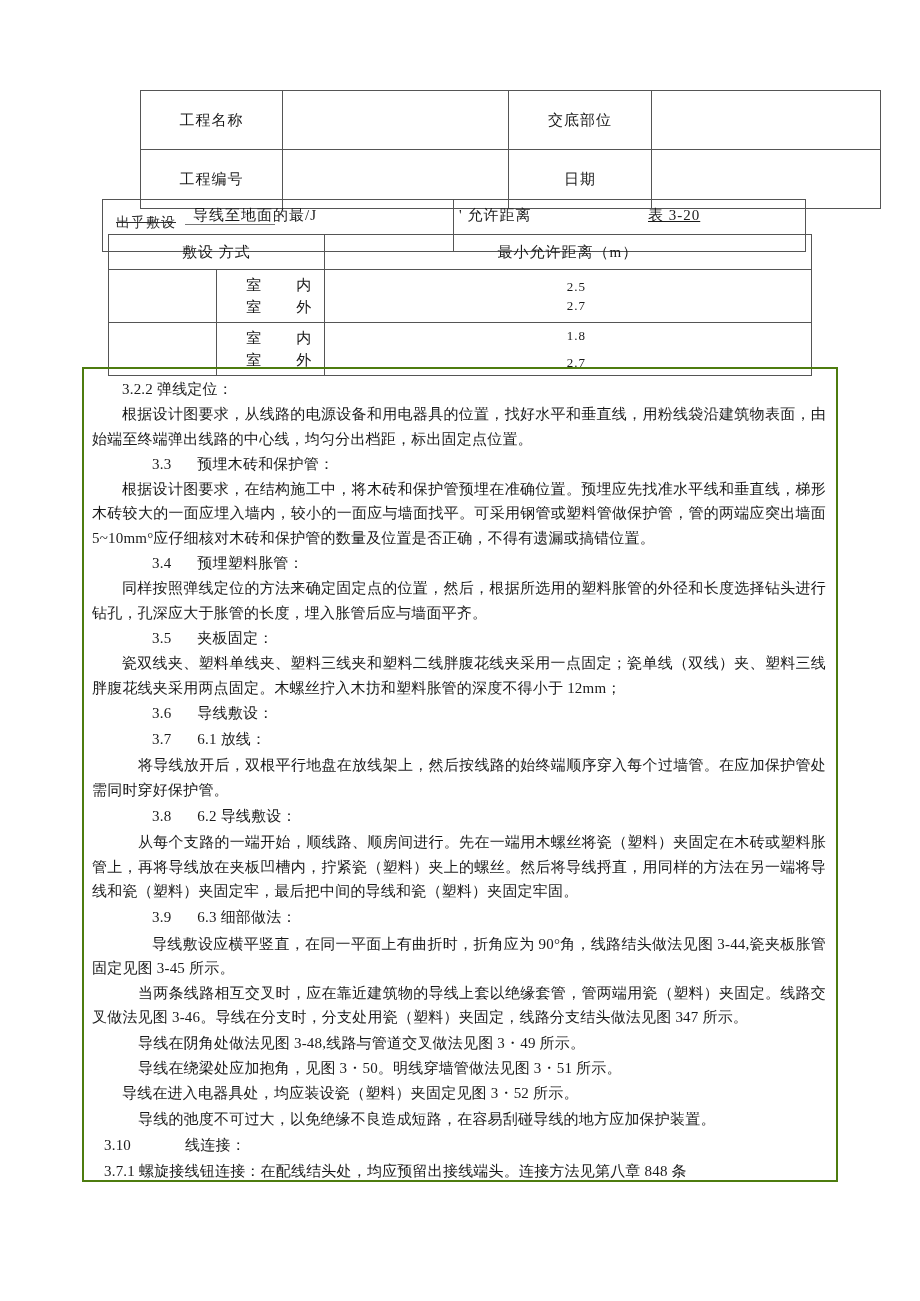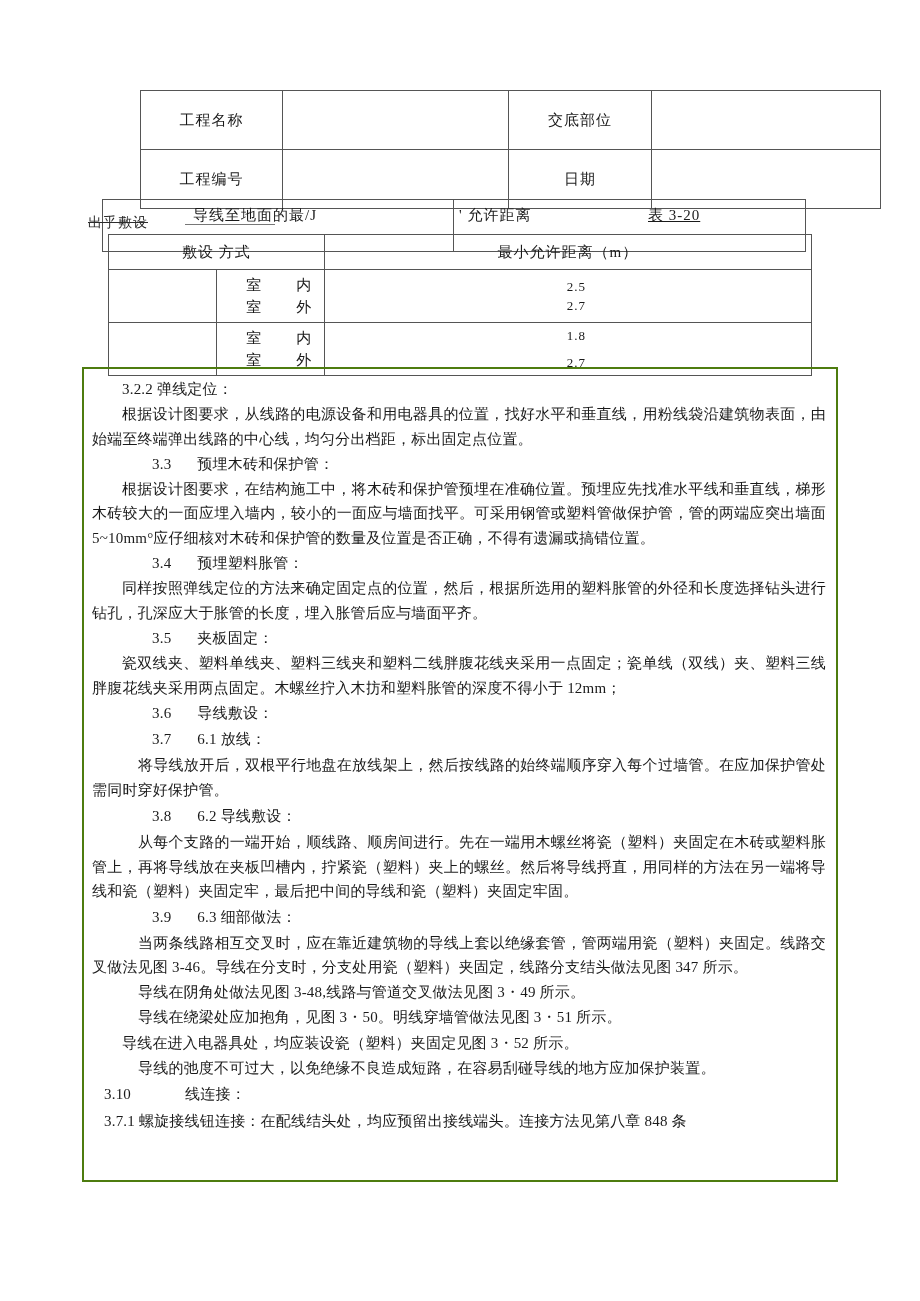--- a/index.html
+++ b/index.html
@@ -82,21 +82,21 @@
     left: 545px;
     top: 6px;
     font-size: 15px;
     letter-spacing: 1px;
     text-decoration: underline;
     white-space: nowrap;
   }
   
   .strike-text {
     position: absolute;
-    left: 88px;
+    left: 116px;
     top: 214px;
     font-size: 14px;
     letter-spacing: 1px;
     text-decoration: line-through;
     color: #2b2b2b;
     white-space: nowrap;
     z-index: 5;
   }
   .strike-tail {
     position: absolute;
@@ -256,20 +256,21 @@
 
   <p class="para ind1"><span class="sec-num">3.6</span><span class="sec-sp-md"></span><span>导线敷设：</span></p>
 
   <p class="para ind1 heading-gap"><span class="sec-num">3.7</span><span class="sec-sp-md"></span><span>6.1 放线：</span></p>
   <p class="para ind2 heading-gap">将导线放开后，双根平行地盘在放线架上，然后按线路的始终端顺序穿入每个过墙管。在应加保护管处需同时穿好保护管。</p>
 
   <p class="para ind1 heading-gap"><span class="sec-num">3.8</span><span class="sec-sp-md"></span><span>6.2 导线敷设：</span></p>
   <p class="para ind2 heading-gap">从每个支路的一端开始，顺线路、顺房间进行。先在一端用木螺丝将瓷（塑料）夹固定在木砖或塑料胀管上，再将导线放在夹板凹槽内，拧紧瓷（塑料）夹上的螺丝。然后将导线捋直，用同样的方法在另一端将导线和瓷（塑料）夹固定牢，最后把中间的导线和瓷（塑料）夹固定牢固。</p>
 
   <p class="para ind1 heading-gap"><span class="sec-num">3.9</span><span class="sec-sp-md"></span><span>6.3 细部做法：</span></p>
+  <p class="para ind3 heading-gap">导线敷设应横平竖直，在同一平面上有曲折时，折角应为 90°角，线路结头做法见图 3-44,瓷夹板胀管固定见图 3-45 所示。</p>
   <p class="para ind2">当两条线路相互交叉时，应在靠近建筑物的导线上套以绝缘套管，管两端用瓷（塑料）夹固定。线路交叉做法见图 3-46。导线在分支时，分支处用瓷（塑料）夹固定，线路分支结头做法见图 347 所示。</p>
   <p class="para ind2">导线在阴角处做法见图 3-48,线路与管道交叉做法见图 3・49 所示。</p>
   <p class="para ind2">导线在绕梁处应加抱角，见图 3・50。明线穿墙管做法见图 3・51 所示。</p>
   <p class="para ind1">导线在进入电器具处，均应装设瓷（塑料）夹固定见图 3・52 所示。</p>
   <p class="para ind2">导线的弛度不可过大，以免绝缘不良造成短路，在容易刮碰导线的地方应加保护装置。</p>
 
   <p class="para ind0 heading-gap"><span class="sec-num">3.10</span><span class="sec-sp-lg"></span><span>线连接：</span></p>
   <p class="para ind0 heading-gap">3.7.1 螺旋接线钮连接：在配线结头处，均应预留出接线端头。连接方法见第八章 848 条</p>
 
 </div>

